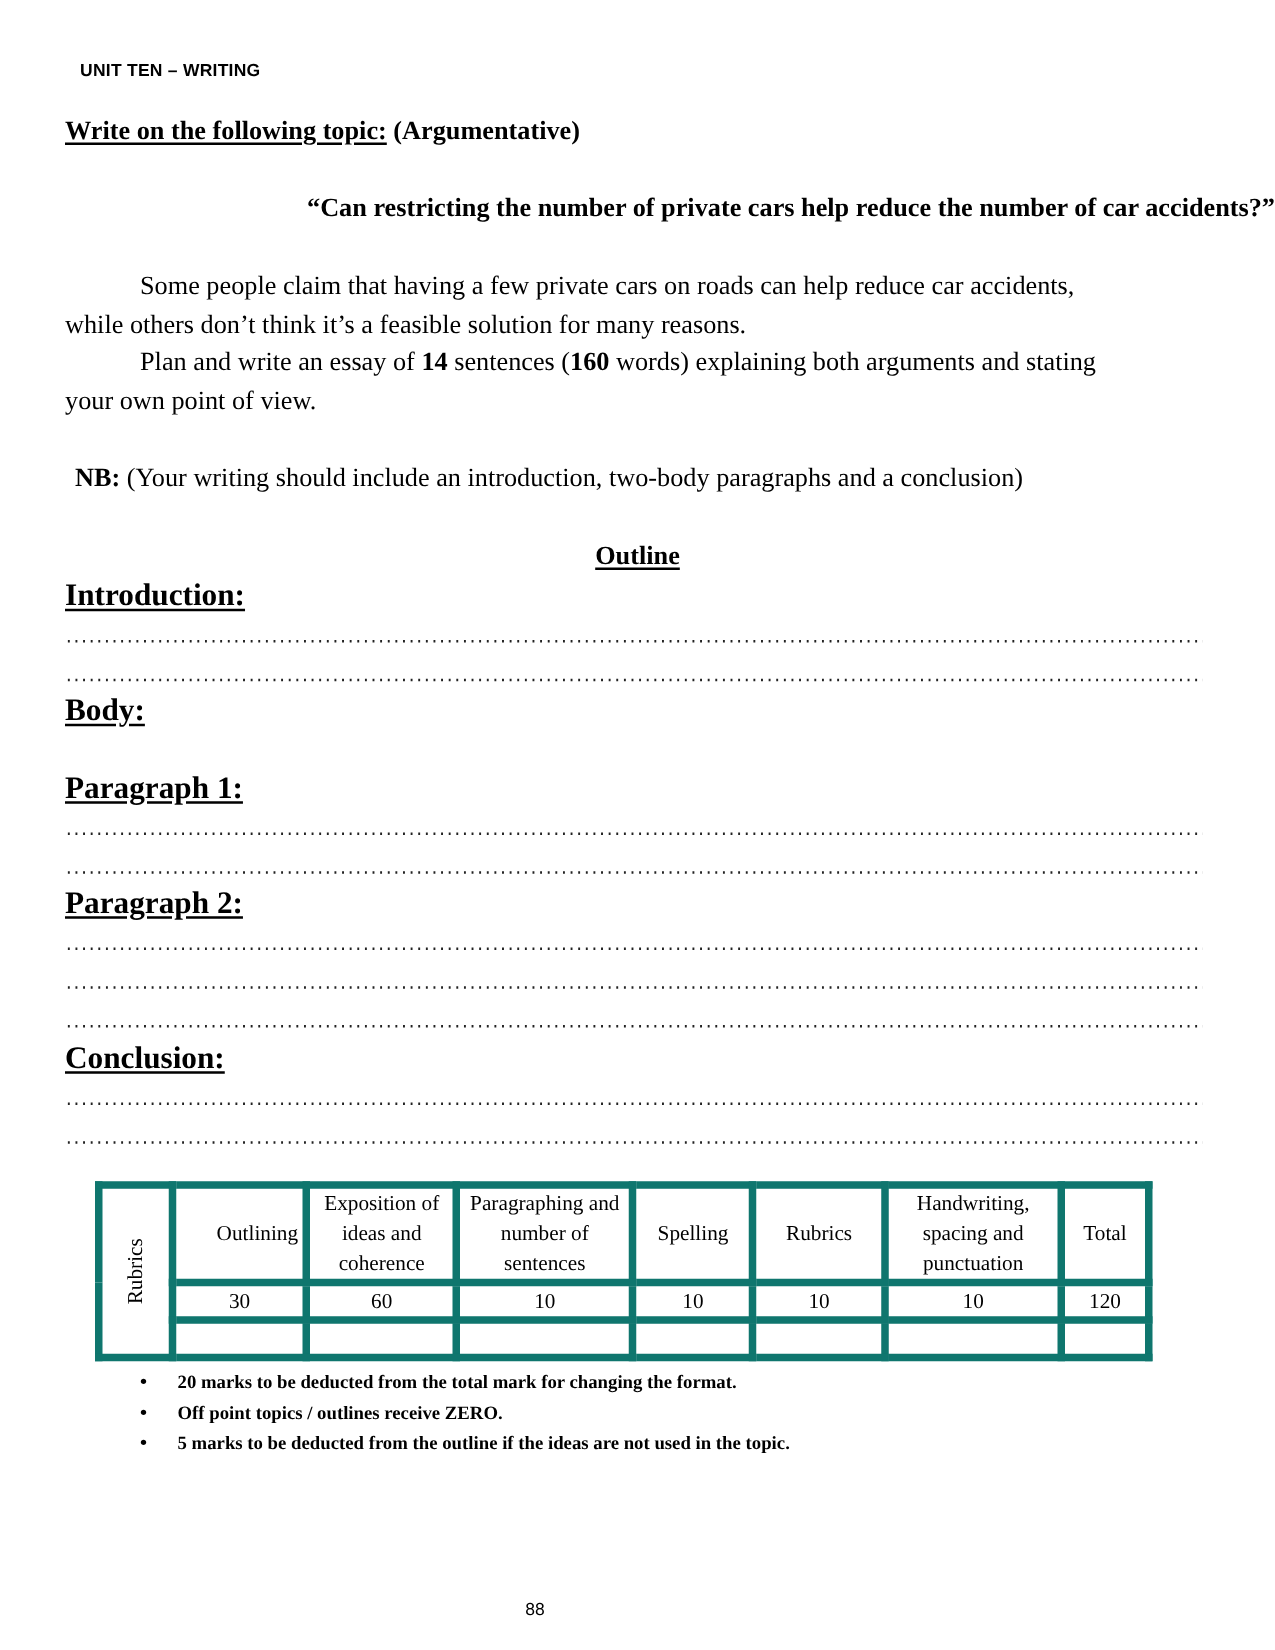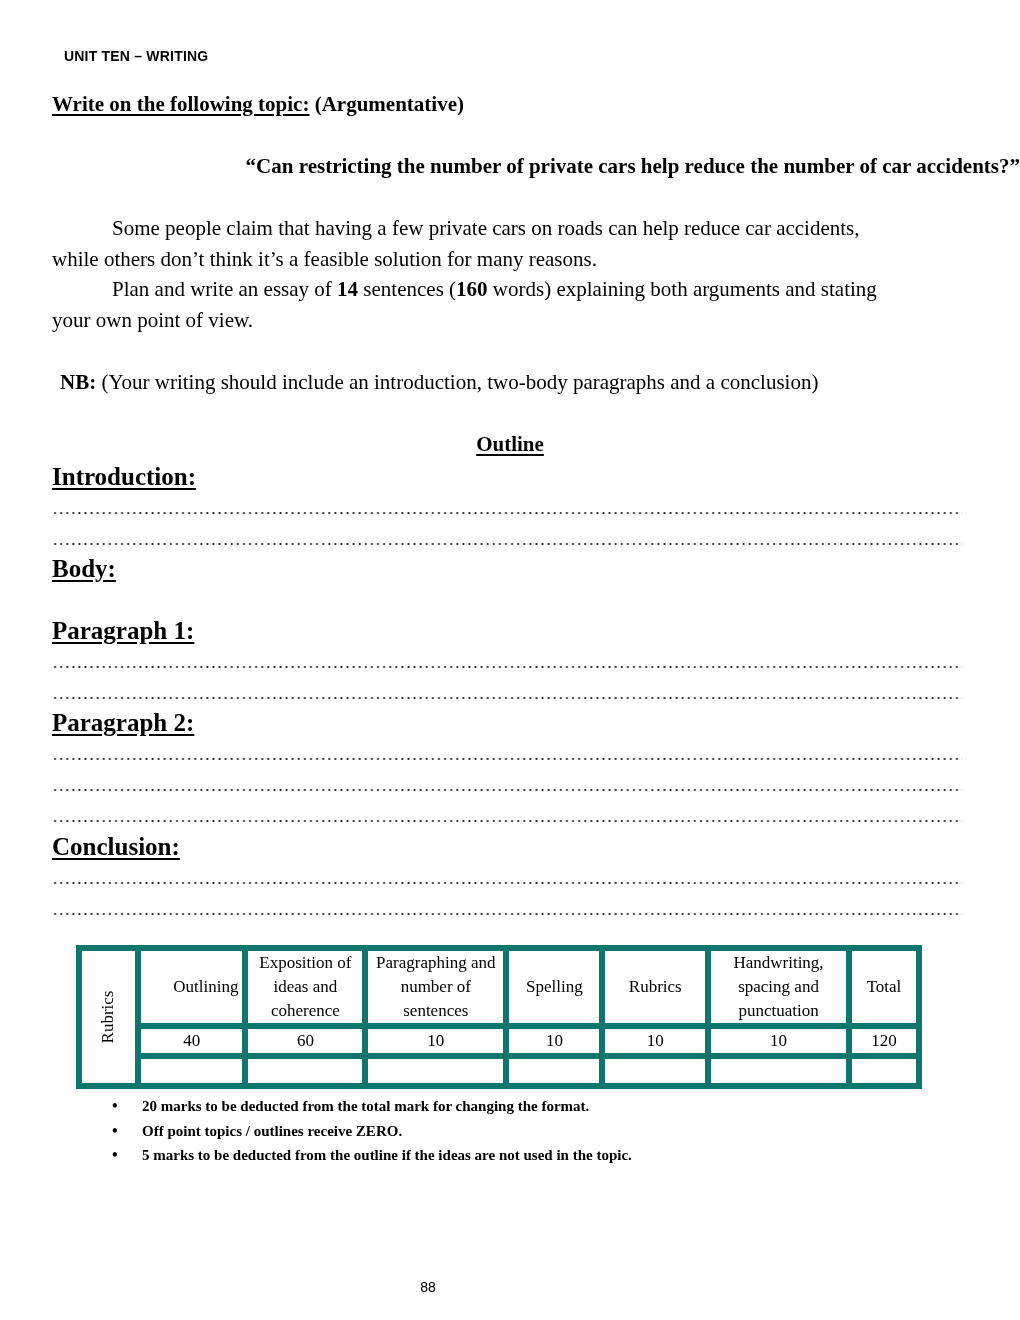--- a/index.html
+++ b/index.html
@@ -71,21 +71,21 @@
     <td rowspan="3" style="width:52px; padding:0;"><span class="rot">Rubrics</span></td>
     <td style="width:99px;text-align:right;">Outlining</td>
     <td style="width:112px;">Exposition of ideas and coherence</td>
     <td style="width:134px;">Paragraphing and number of sentences</td>
     <td style="width:87px;">Spelling</td>
     <td style="width:99px;">Rubrics</td>
     <td style="width:134px;">Handwriting, spacing and punctuation</td>
     <td style="width:60px;">Total</td>
   </tr>
   <tr class="vals">
-    <td>40</td>
+    <td>30</td>
     <td>60</td>
     <td>10</td>
     <td>10</td>
     <td>10</td>
     <td>10</td>
     <td>120</td>
   </tr>
   <tr class="empty">
     <td></td>
     <td></td>

